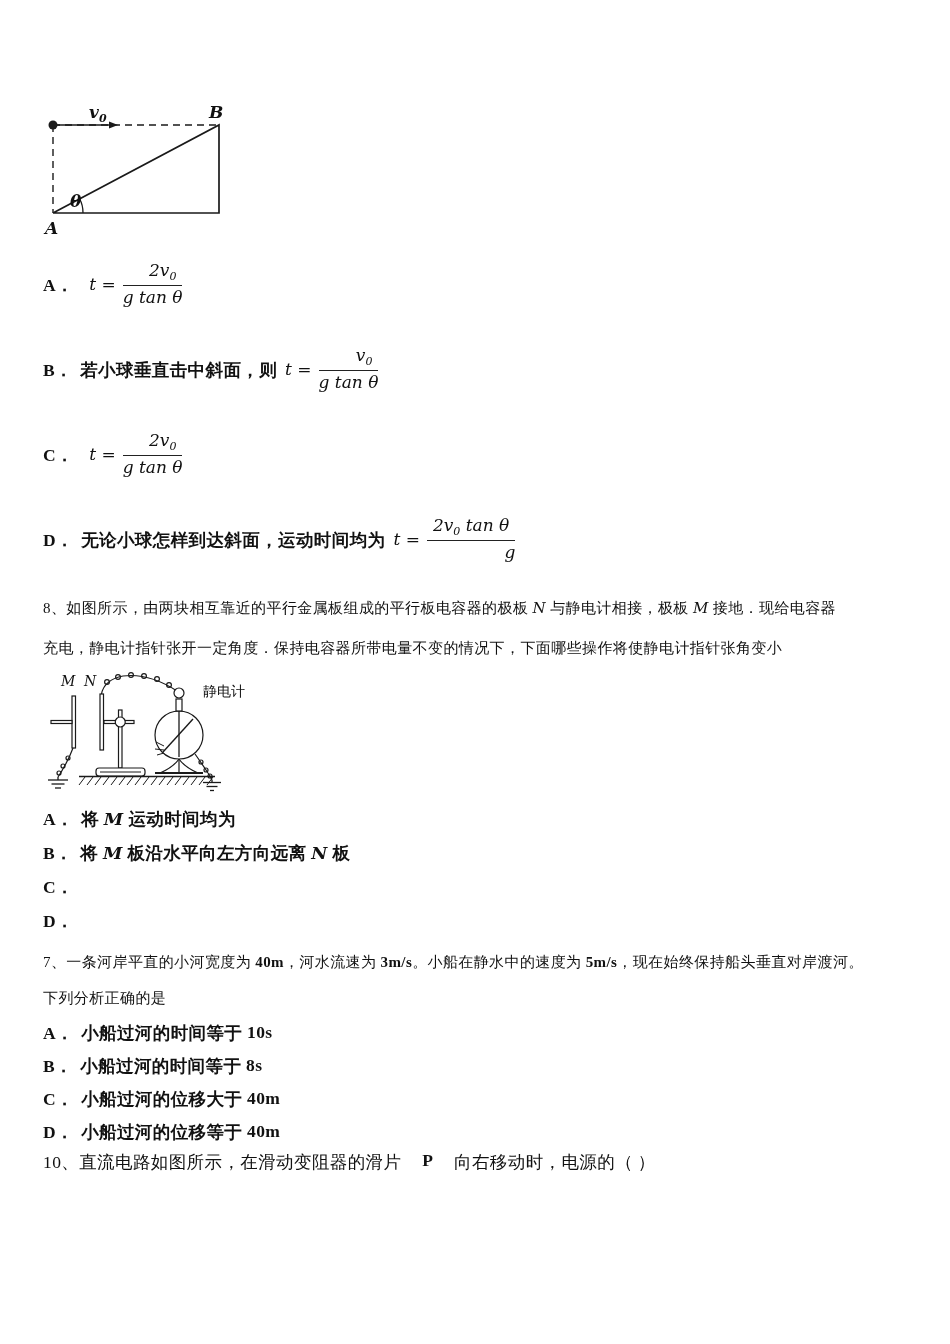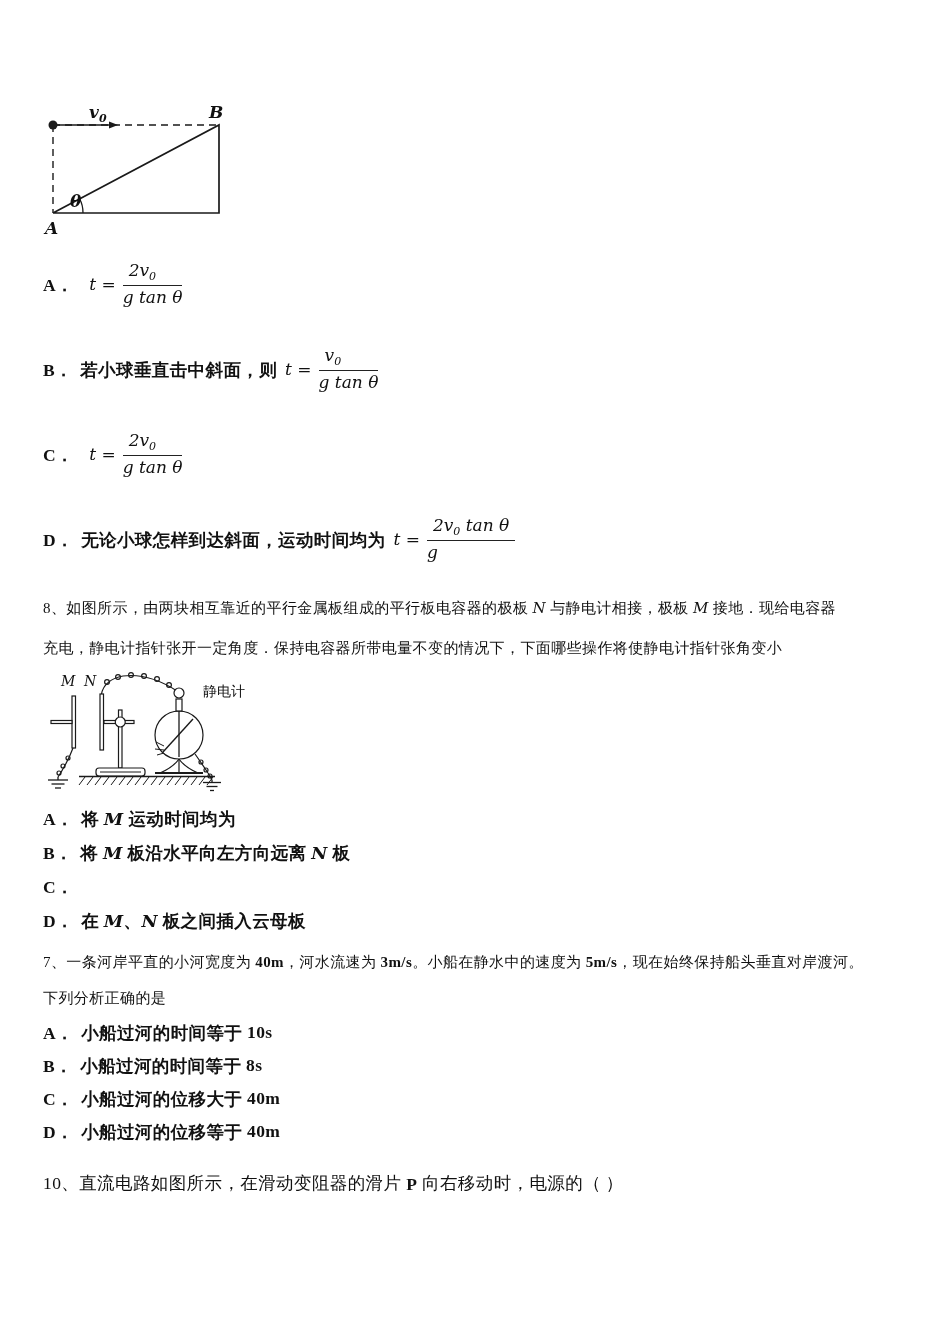--- a/index.html
+++ b/index.html
@@ -18,37 +18,37 @@
   .plab { font-family:"DejaVu Serif",serif; font-style:italic; font-size:14px; fill:#111; }
   .cjklab { font-size:14px; fill:#111; }
 
   
   .optrow { display:flex; align-items:center; font-size:17.5px; }
   .optrow.tall { height:85px; }
   .letter { font-weight:bold; margin-right:8px; white-space:pre; }
   .otext { font-weight:bold; letter-spacing:0.4px; }
   .formula { display:inline-flex; align-items:center; margin-left:8px;
              font-family:"DejaVu Serif",serif; font-style:italic; font-size:17px; }
-  .frac { display:inline-block; text-align:left; margin-left:7px; line-height:1.25; }
+  .frac { display:inline-block; text-align:right; margin-left:7px; line-height:1.25; }
   .frac .num { display:block; border-bottom:1.4px solid #222; padding:0 6px 1px; white-space:pre; }
   .frac .den { display:block; padding-top:1px; white-space:pre; }
   sub { font-size:11px; }
 
   
   .stem { font-size:15px; line-height:40px; margin:6px 0 0 0; letter-spacing:0.4px; }
   .stem9 { line-height:36px; }
   .i { font-style:italic; font-family:"DejaVu Serif",serif; }
   .b { font-weight:bold; }
   .sp { white-space:pre; }
 
   
   .opts .optrow { height:34px; }
   .opts33 .optrow { height:33px; }
   .fig2 { margin-top:2px; height:132px; }
-  .q10 { margin-top:13px; height:34px; display:flex; align-items:flex-end; font-size:17.5px; letter-spacing:0.4px; }
+  .q10 { margin-top:2px; height:34px; display:flex; align-items:flex-start; font-size:17.5px; letter-spacing:0.4px;gap:16px; }
   .stroke { stroke:#1a1a1a; fill:none; stroke-width:1.2; }
   .fillw { fill:#fff; }
 </style>
 </head>
 <body>
 
 <div class="page">
 
   <div class="fig1">
     <svg width="200" height="150" viewBox="0 0 200 150">
@@ -186,21 +186,20 @@
     </div>
     <div class="optrow">
       <span class="letter">B．</span>
       <span class="otext sp"><span>将 </span><span class="i">M</span><span> 板沿水平向左方向远离 </span><span class="i">N</span><span> 板</span></span>
     </div>
     <div class="optrow">
       <span class="letter">C．</span>
     </div>
     <div class="optrow">
       <span class="letter">D．</span>
-      <span class="otext sp"><span>在 </span><span class="i">M</span><span>、</span><span class="i">N</span><span> 板之间插入云母板</span></span>
     </div>
   </div>
 
   <p class="stem stem9"><span>7、一条河岸平直的小河宽度为 </span><span class="b">40m</span><span>，河水流速为 </span><span class="b">3m/s</span><span>。小船在静水中的速度为 </span><span class="b">5m/s</span><span>，现在始终保持船头垂直对岸渡河。</span><br><span>下列分析正确的是</span></p>
 
   <div class="opts opts33">
     <div class="optrow">
       <span class="letter">A．</span>
       <span class="otext sp">小船过河的时间等于 </span>
       <span class="otext">10s</span>

